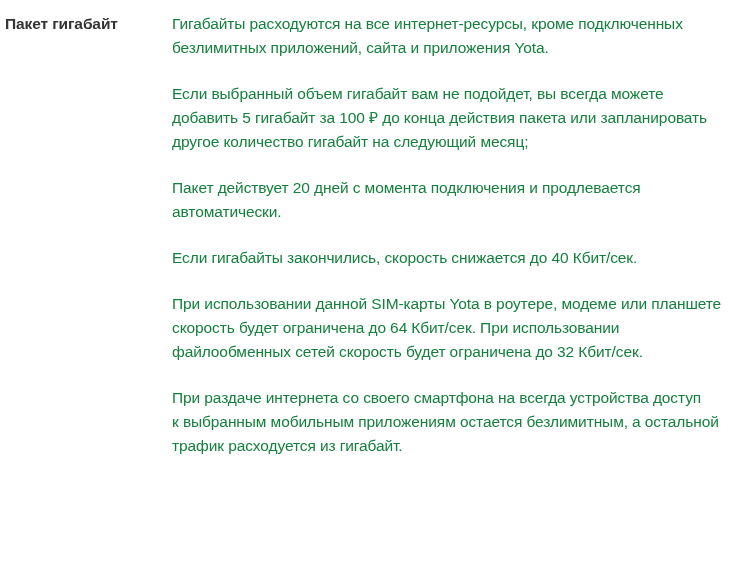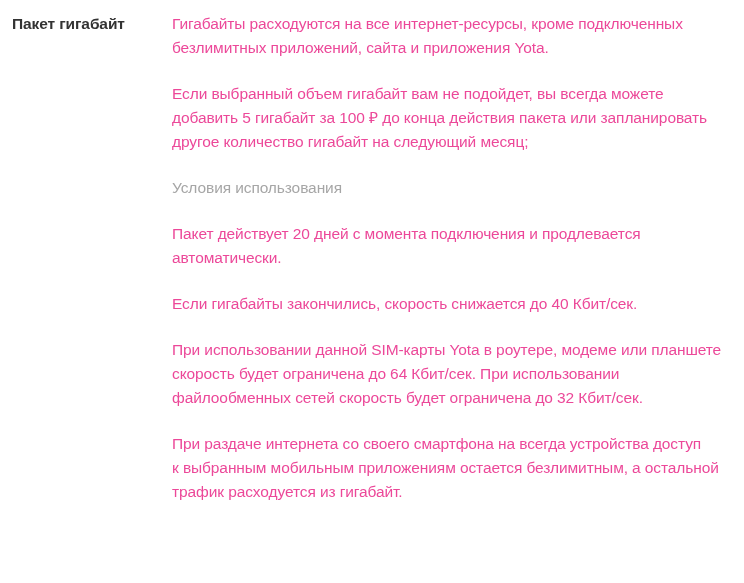--- a/index.html
+++ b/index.html
@@ -14,40 +14,40 @@
     overflow: hidden;
   }
   .term-row {
     display: flex;
     align-items: flex-start;
     padding-top: 12px;
     box-sizing: border-box;
   }
   .col-label {
     flex: 0 0 172px;
-    padding-left: 12px;
+    padding-left: 5px;
     box-sizing: border-box;
   }
   .term-title {
     font-size: 15.5px;
     font-weight: bold;
     color: #333333;
     line-height: 24px;
     letter-spacing: -0.1px;
   }
   .col-content {
     flex: 1 1 auto;
     min-width: 0;
     overflow: hidden;
   }
   .para {
     margin: 0 0 22px 0;
     font-size: 15.5px;
     line-height: 24px;
-    color: #ec4899;
+    color: #15803d;
     letter-spacing: -0.1px;
     white-space: pre;
   }
   .para:last-child {
     margin-bottom: 0;
   }
   .subheading {
     color: #a6a6a6;
   }
 </style>
@@ -62,21 +62,20 @@
 
   <div class="col-content">
 
     <p class="para">Гигабайты расходуются на все интернет-ресурсы, кроме подключенных
 безлимитных приложений, сайта и приложения Yota.</p>
 
     <p class="para">Если выбранный объем гигабайт вам не подойдет, вы всегда можете
 добавить 5 гигабайт за 100 ₽ до конца действия пакета или запланировать
 другое количество гигабайт на следующий месяц;</p>
 
-    <p class="para subheading">Условия использования</p>
 
     <p class="para">Пакет действует 20 дней с момента подключения и продлевается
 автоматически.</p>
 
     <p class="para">Если гигабайты закончились, скорость снижается до 40 Кбит/сек.</p>
 
 
     <p class="para">При использовании данной SIM-карты Yota в роутере, модеме или планшете
 скорость будет ограничена до 64 Кбит/сек. При использовании
 файлообменных сетей скорость будет ограничена до 32 Кбит/сек.</p>

